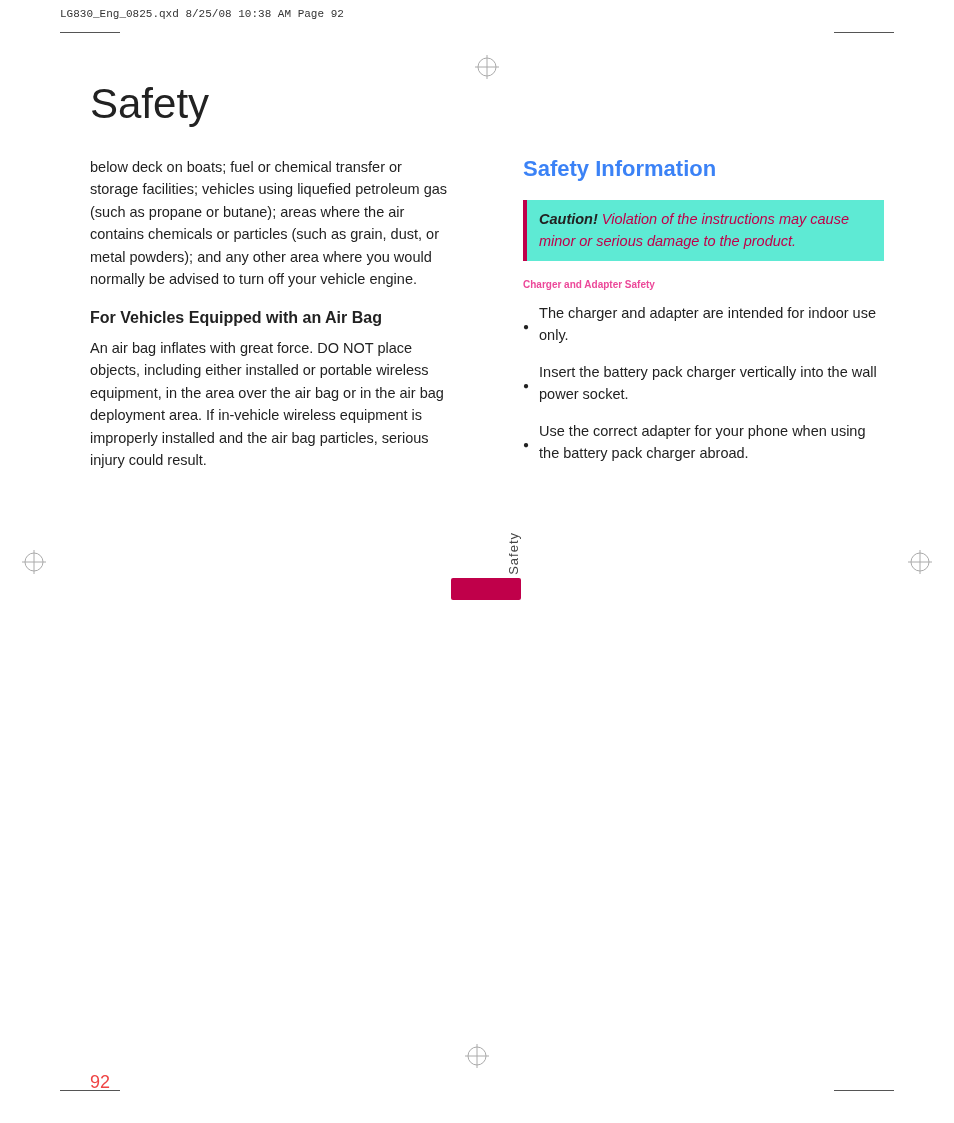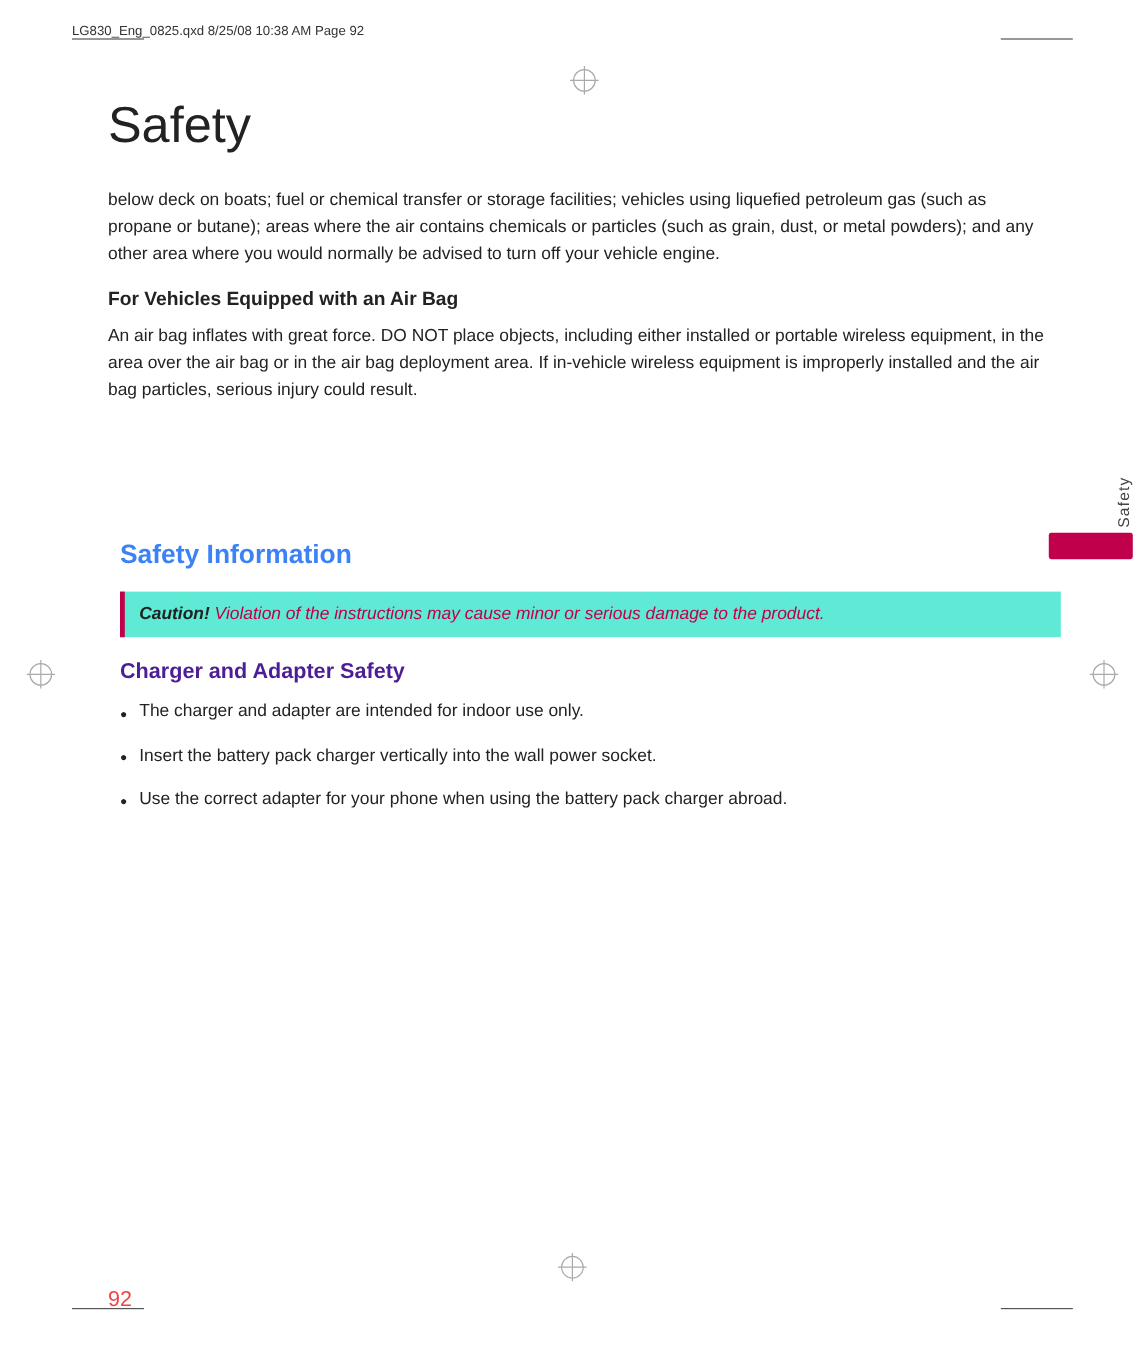--- a/index.html
+++ b/index.html
@@ -20,26 +20,26 @@
     .page {
       width: 954px;
       min-height: 1123px;
       background: #ffffff;
       position: relative;
     }
 
     
     .header-bar {
       position: absolute;
-      top: 20px;
+      top: 8px;
       left: 60px;
       right: 60px;
       font-size: 11px;
       color: #333;
-      font-family: Liberation Sans, sans-serif;
+      font-family: Liberation Mono, monospace;
       display: flex;
       align-items: center;
       justify-content: space-between;
     }
 
     
     .reg-mark {
       position: absolute;
       width: 24px;
       height: 24px;
@@ -86,21 +86,20 @@
       font-weight: 300;
       color: #222;
       margin-bottom: 28px;
       font-family: Arial, sans-serif;
     }
 
     
     .two-col {
       display: flex;
       gap: 52px;
-      flex-direction: column;
     }
 
     .col-left {
       flex: 1;
       padding-right: 10px;
     }
 
     .col-right {
       flex: 1;
       padding-left: 10px;
@@ -150,23 +149,23 @@
     .caution-text {
       font-size: 14.5px;
       font-style: italic;
       color: #c0004a;
       display: inline;
       line-height: 1.55;
     }
 
     
     .charger-heading {
-      font-size: 18px;
+      font-size: 10px;
       font-weight: bold;
-      color: #4c1d95;
+      color: #ec4899;
       margin-top: 18px;
       margin-bottom: 12px;
     }
 
     
     .bullet-list {
       list-style: none;
       padding: 0;
       margin: 0;
     }

